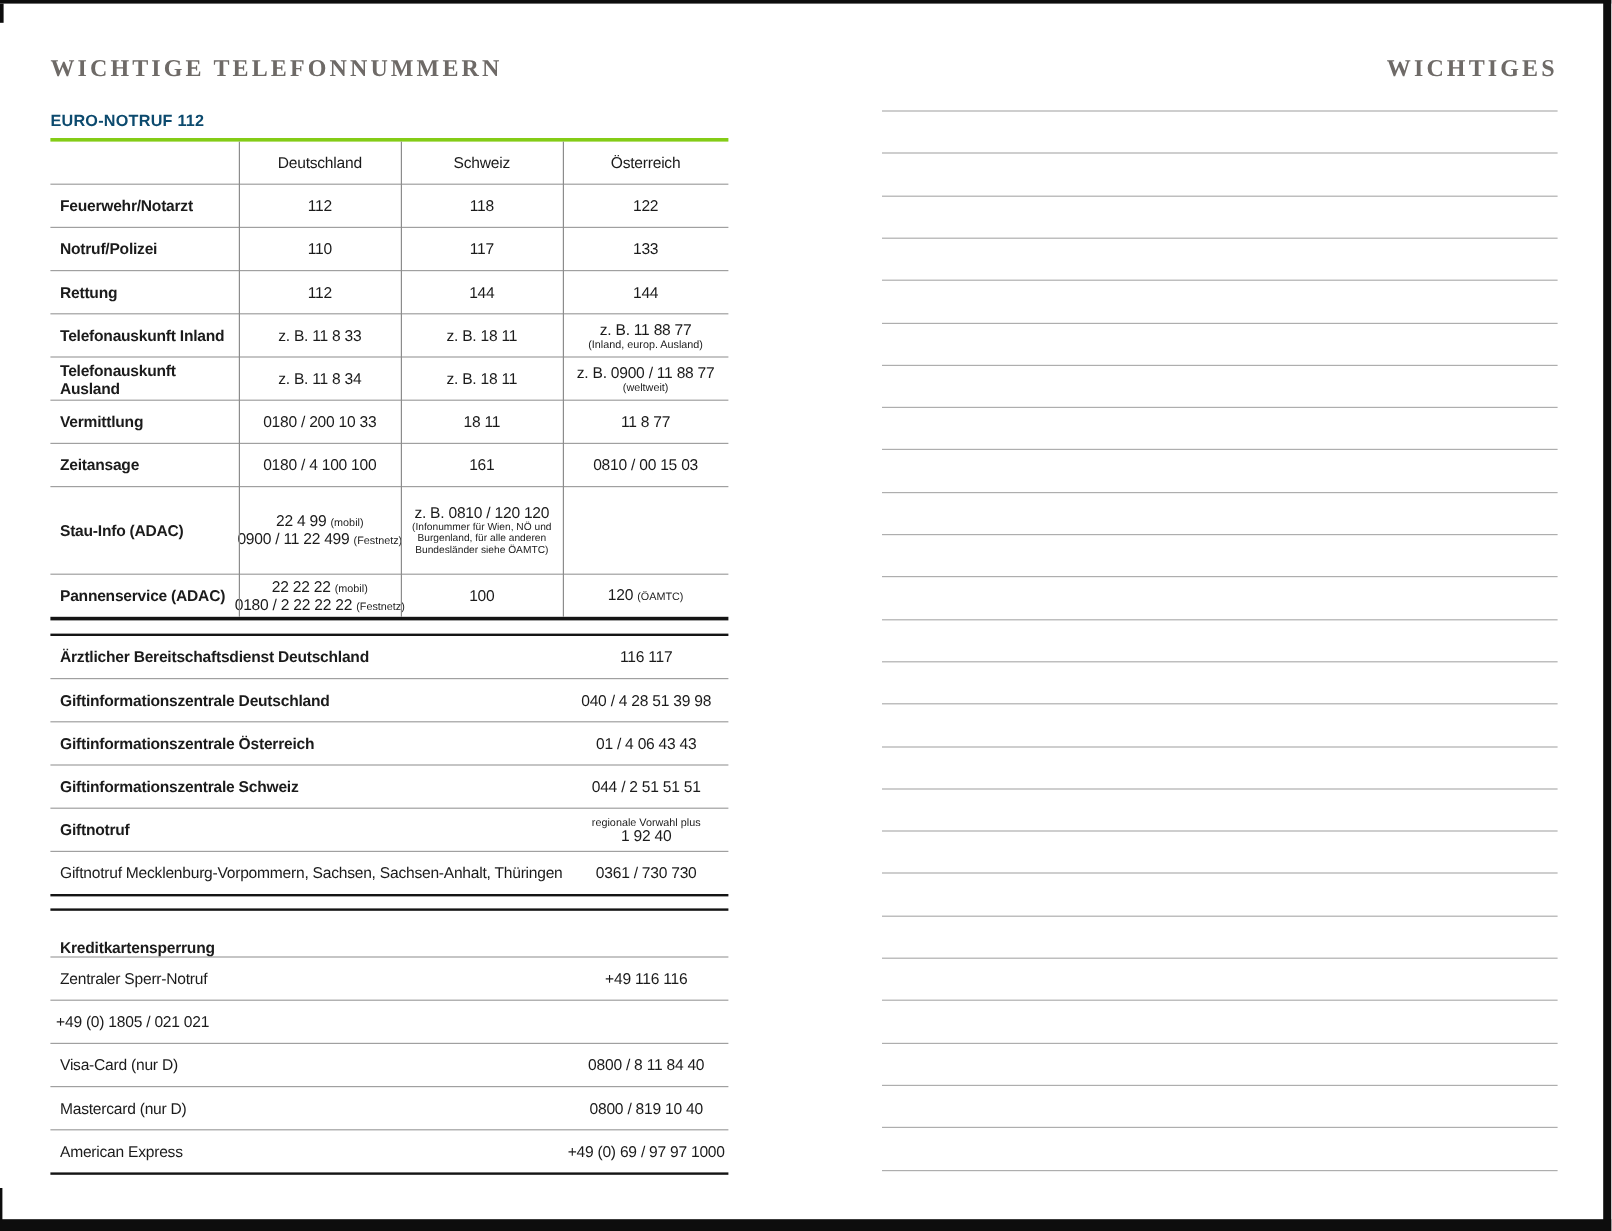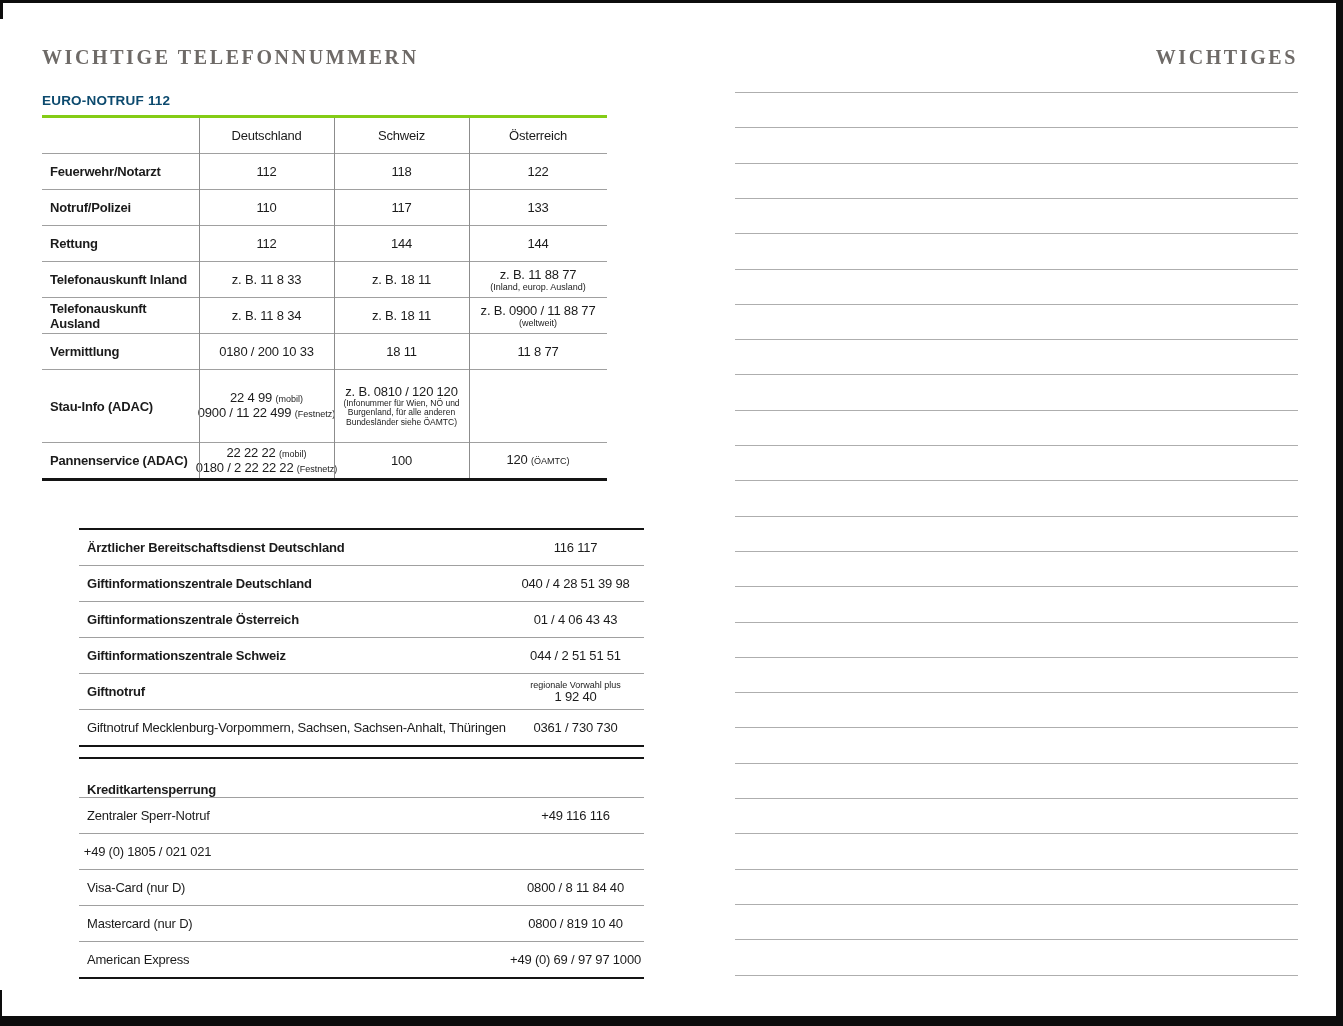--- a/index.html
+++ b/index.html
@@ -26,21 +26,21 @@
     font-size:13px;letter-spacing:-.2px;text-align:center;line-height:15px;}
   .trow .c.lbl{align-items:flex-start;text-align:left;padding-left:8px;font-weight:bold;}
   .h35{height:35px;} .h72{height:72px;}
   .hdr .c{font-weight:normal;}
   .note{font-size:9px;line-height:10px;letter-spacing:0;}
   .note-inline{font-size:9px;letter-spacing:0;}
   .cell-note{font-size:8.5px;line-height:9.5px;width:132px;letter-spacing:0;}
   .numline{white-space:nowrap;line-height:14px;}
   
   .plist{position:absolute;left:42px;width:565px;
-    border-top:2.5px solid #141414;border-bottom:2.5px solid #141414;margin-left:37px;}
+    border-top:2.5px solid #141414;border-bottom:2.5px solid #141414;}
   .prow{display:flex;align-items:center;height:35px;}
   .prow + .prow{border-top:1px solid #a0a0a0;}
   .prow .plabel{flex:1;padding-left:8px;font-size:13px;letter-spacing:-.2px;}
   .prow .plabel.b{font-weight:bold;}
   .prow .pvalue{width:137px;text-align:center;font-size:13px;letter-spacing:-.2px;line-height:14px;}
   .prow .pvalue .note{display:block;}
   .prow.headrow{height:38px;align-items:flex-end;}
   
   #notes-lines{position:absolute;left:735px;top:0;width:563px;height:1026px;}
   .rule{position:absolute;left:0;width:563px;height:1px;background:#aeaeae;}
@@ -113,20 +113,26 @@
       </div>
     </div>
 
     <div class="trow h35">
       <div class="c lbl">Vermittlung</div>
       <div class="c">0180 / 200 10 33</div>
       <div class="c">18 11</div>
       <div class="c">11 8 77</div>
     </div>
 
+    <div class="trow h35">
+      <div class="c lbl">Zeitansage</div>
+      <div class="c">0180 / 4 100 100</div>
+      <div class="c">161</div>
+      <div class="c">0810 / 00 15 03</div>
+    </div>
 
     <div class="trow h72">
       <div class="c lbl">Stau-Info (ADAC)</div>
       <div class="c">
         <div class="numline"><span>22 4 99</span> <span class="note-inline">(mobil)</span></div>
         <div class="numline"><span>0900 / 11 22 499</span> <span class="note-inline">(Festnetz)</span></div>
       </div>
       <div class="c">
         <div class="numline">z. B. 0810 / 120 120</div>
         <div class="cell-note">(Infonummer für Wien, NÖ und Burgenland, für alle anderen Bundesländer siehe ÖAMTC)</div>

